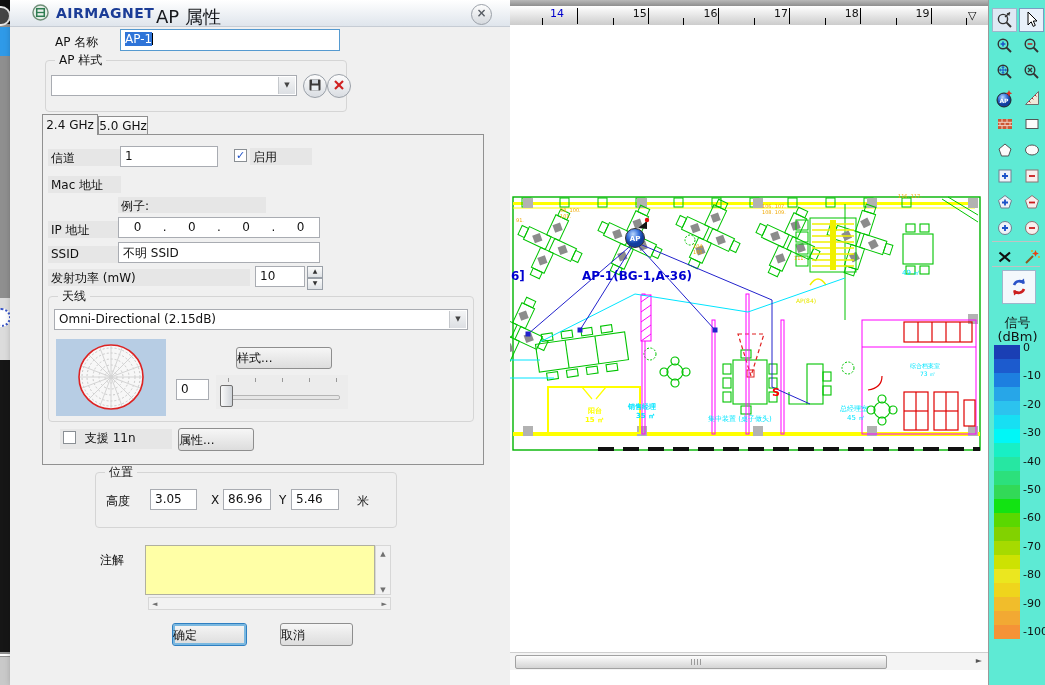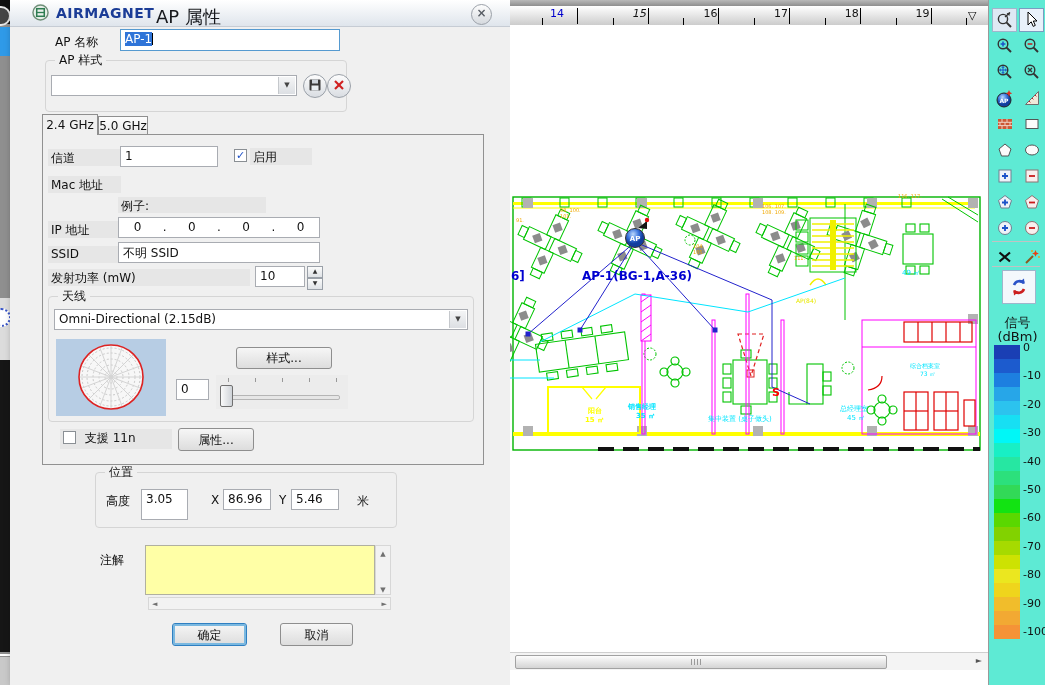--- a/index.html
+++ b/index.html
@@ -49,21 +49,21 @@
   .roundbtn{width:22px;height:22px;border:1px solid #9aa0a8;border-radius:50%;
             background:linear-gradient(#fdfdfd,#d9dde2);text-align:center}
   .tab{box-sizing:border-box;border:1px solid #8f8f8f;border-bottom:none;background:linear-gradient(#fdfdfd,#e8e8e8);
        text-align:center;font-size:12px}
   .tab.active{background:#f0f0f0;z-index:3}
   .tabpanel{border:1px solid #919191;background:#f0f0f0;box-sizing:border-box}
 
   .checkbox{width:13px;height:13px;background:#fff;border:1px solid #8a8f94;box-sizing:border-box;
             font-size:11px;line-height:11px;text-align:center;color:#1f52c8;font-weight:bold}
   .btn{background:linear-gradient(#f6f6f6,#dddddd);border:1px solid #8e8e8e;border-radius:3px;
-       text-align:center;box-sizing:border-box;font-size:12px;cursor:pointer}
+       text-align:left;box-sizing:border-box;font-size:12px;cursor:pointer}
   .btn.default{border:1px solid #2f7fc1;box-shadow:0 0 0 2px #7ab8e0 inset}
   .spin{width:16px;box-sizing:border-box}
   .spin div{height:10px;border:1px solid #9aa0a8;background:linear-gradient(#fbfbfb,#dfe2e6);
             font-size:6px;line-height:8px;text-align:center;color:#333}
   .sliderbox{background:#ececec}
   .slider-tick{position:absolute;top:3px;width:1px;height:4px;background:#999}
   .groove{position:absolute;left:6px;right:8px;top:20px;height:3px;background:#e6e6e6;
           border:1px solid #b5b5b5;border-radius:2px}
   .thumb{position:absolute;left:4px;top:10px;width:11px;height:20px;border:1px solid #707070;border-radius:2px;
          background:linear-gradient(90deg,#fafafa,#cfd3d8)}
@@ -232,21 +232,21 @@
   <div class="abs label-strip" style="left:50px;top:429px;width:112px;height:20px;z-index:2">
     <div class="checkbox" style="display:inline-block;vertical-align:-2px;background:#fff"></div>
     <span style="margin-left:5px">支援 11n</span>
   </div>
   <div class="abs btn" style="left:168px;top:428px;width:76px;height:23px;line-height:22px;z-index:2">属性...</div>
 
   <div class="abs groupbox" style="left:85px;top:472px;width:302px;height:56px">
     <span class="gb-legend">位置</span>
   </div>
   <span class="abs" style="left:96px;top:493px">高度</span>
-  <div class="abs win-input" style="left:131px;top:489px;width:47px;height:31px">3.05</div>
+  <div class="abs win-input" style="left:140px;top:489px;width:47px;height:21px">3.05</div>
   <span class="abs" style="left:201px;top:493px">X</span>
   <div class="abs win-input" style="left:213px;top:489px;width:48px;height:21px">86.96</div>
   <span class="abs" style="left:269px;top:493px">Y</span>
   <div class="abs win-input" style="left:281px;top:489px;width:48px;height:21px">5.46</div>
   <span class="abs" style="left:347px;top:493px">米</span>
 
   <span class="abs" style="left:90px;top:552px">注解</span>
   <div class="abs note-area" style="left:135px;top:545px;width:230px;height:50px"></div>
   <div class="abs vscroll" style="left:365px;top:545px;width:16px;height:50px">
     <div class="sb-arrow" style="margin-top:4px">▲</div>
@@ -261,21 +261,21 @@
   <div class="abs btn" style="left:270px;top:623px;width:73px;height:23px;line-height:22px">取消</div>
 </div>
 
 <div class="abs map-panel">
   <div class="abs map-topstrip"></div>
   <div class="abs ruler">
     <span class="ruler-marker" style="left:458px">▽</span>
   <span class="ruler-num hl" style="left: 24px;">14</span>
       <i class="tick major" style="left: 67px;"></i>
       <i class="tick minor" style="left: 32px;"></i>
-      <span class="ruler-num" style="left: 106.7px; font-style: italic;">15</span>
+      <span class="ruler-num" style="left: 106.7px;">15</span>
       <i class="tick major" style="left: 137.7px;"></i>
       <i class="tick minor" style="left: 102.7px;"></i>
       <span class="ruler-num" style="left: 177.4px;">16</span>
       <i class="tick major" style="left: 208.4px;"></i>
       <i class="tick minor" style="left: 173.4px;"></i>
       <span class="ruler-num" style="left: 248.1px;">17</span>
       <i class="tick major" style="left: 279.1px;"></i>
       <i class="tick minor" style="left: 244.1px;"></i>
       <span class="ruler-num" style="left: 318.8px;">18</span>
       <i class="tick major" style="left: 349.8px;"></i>

